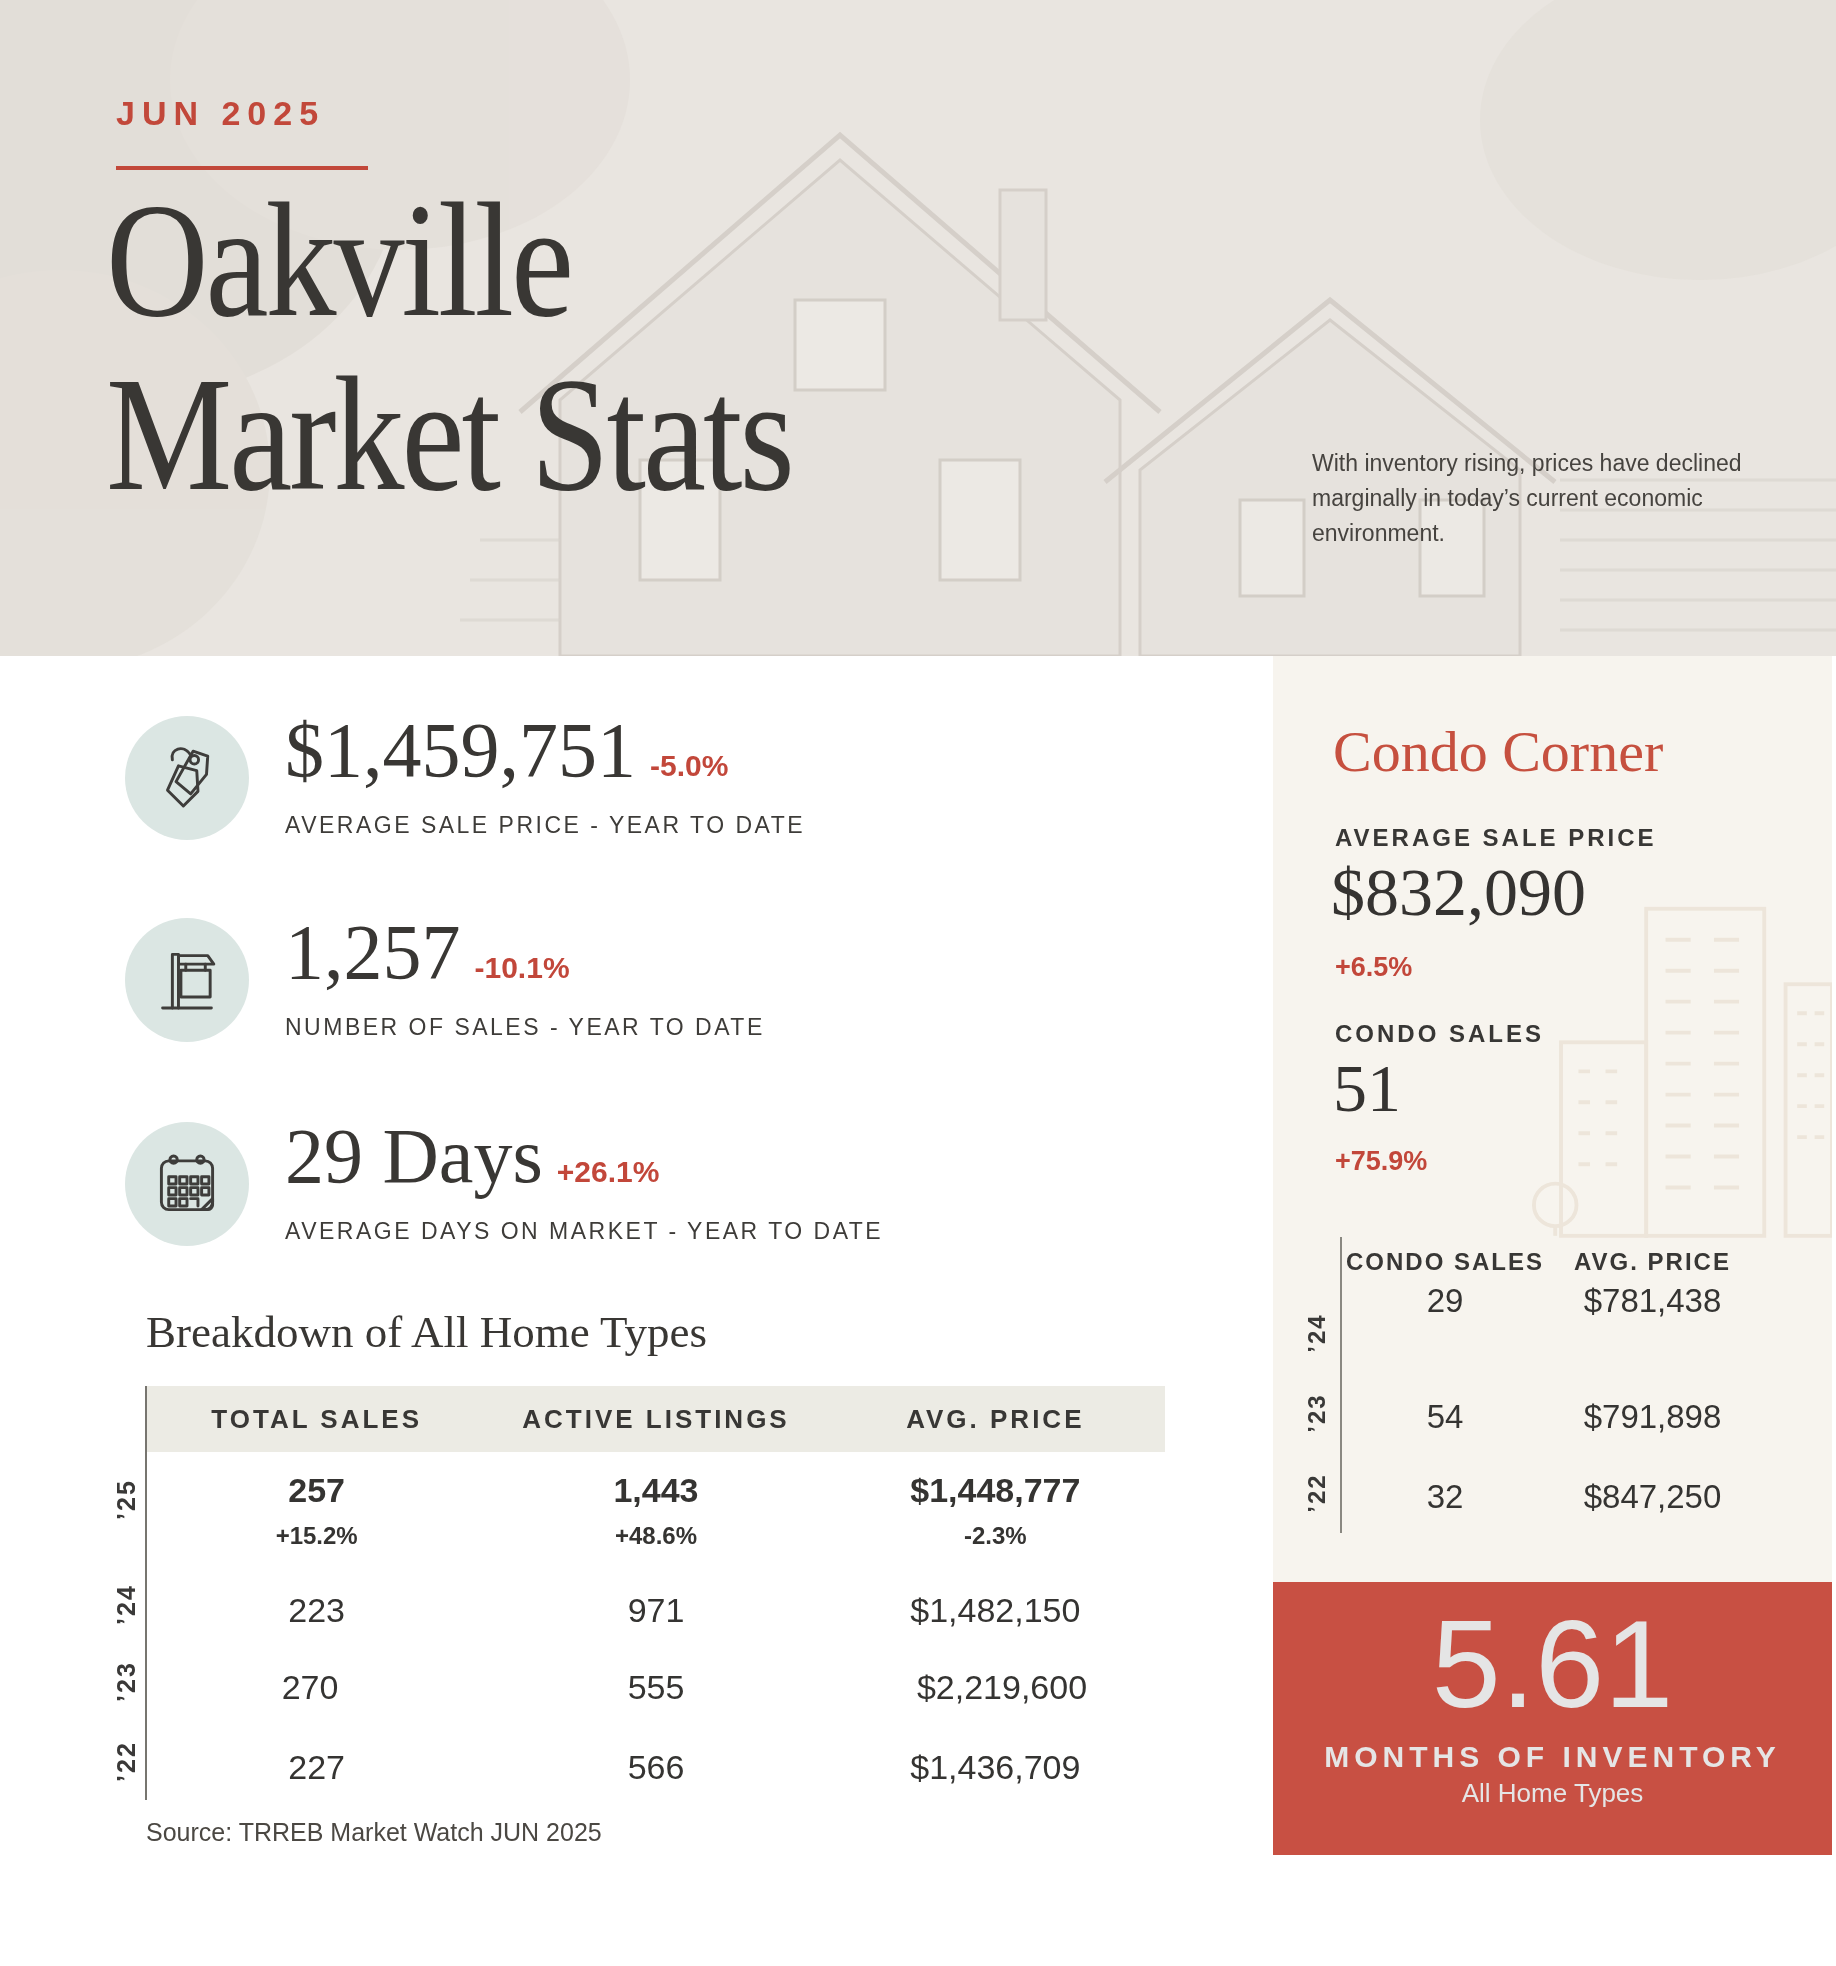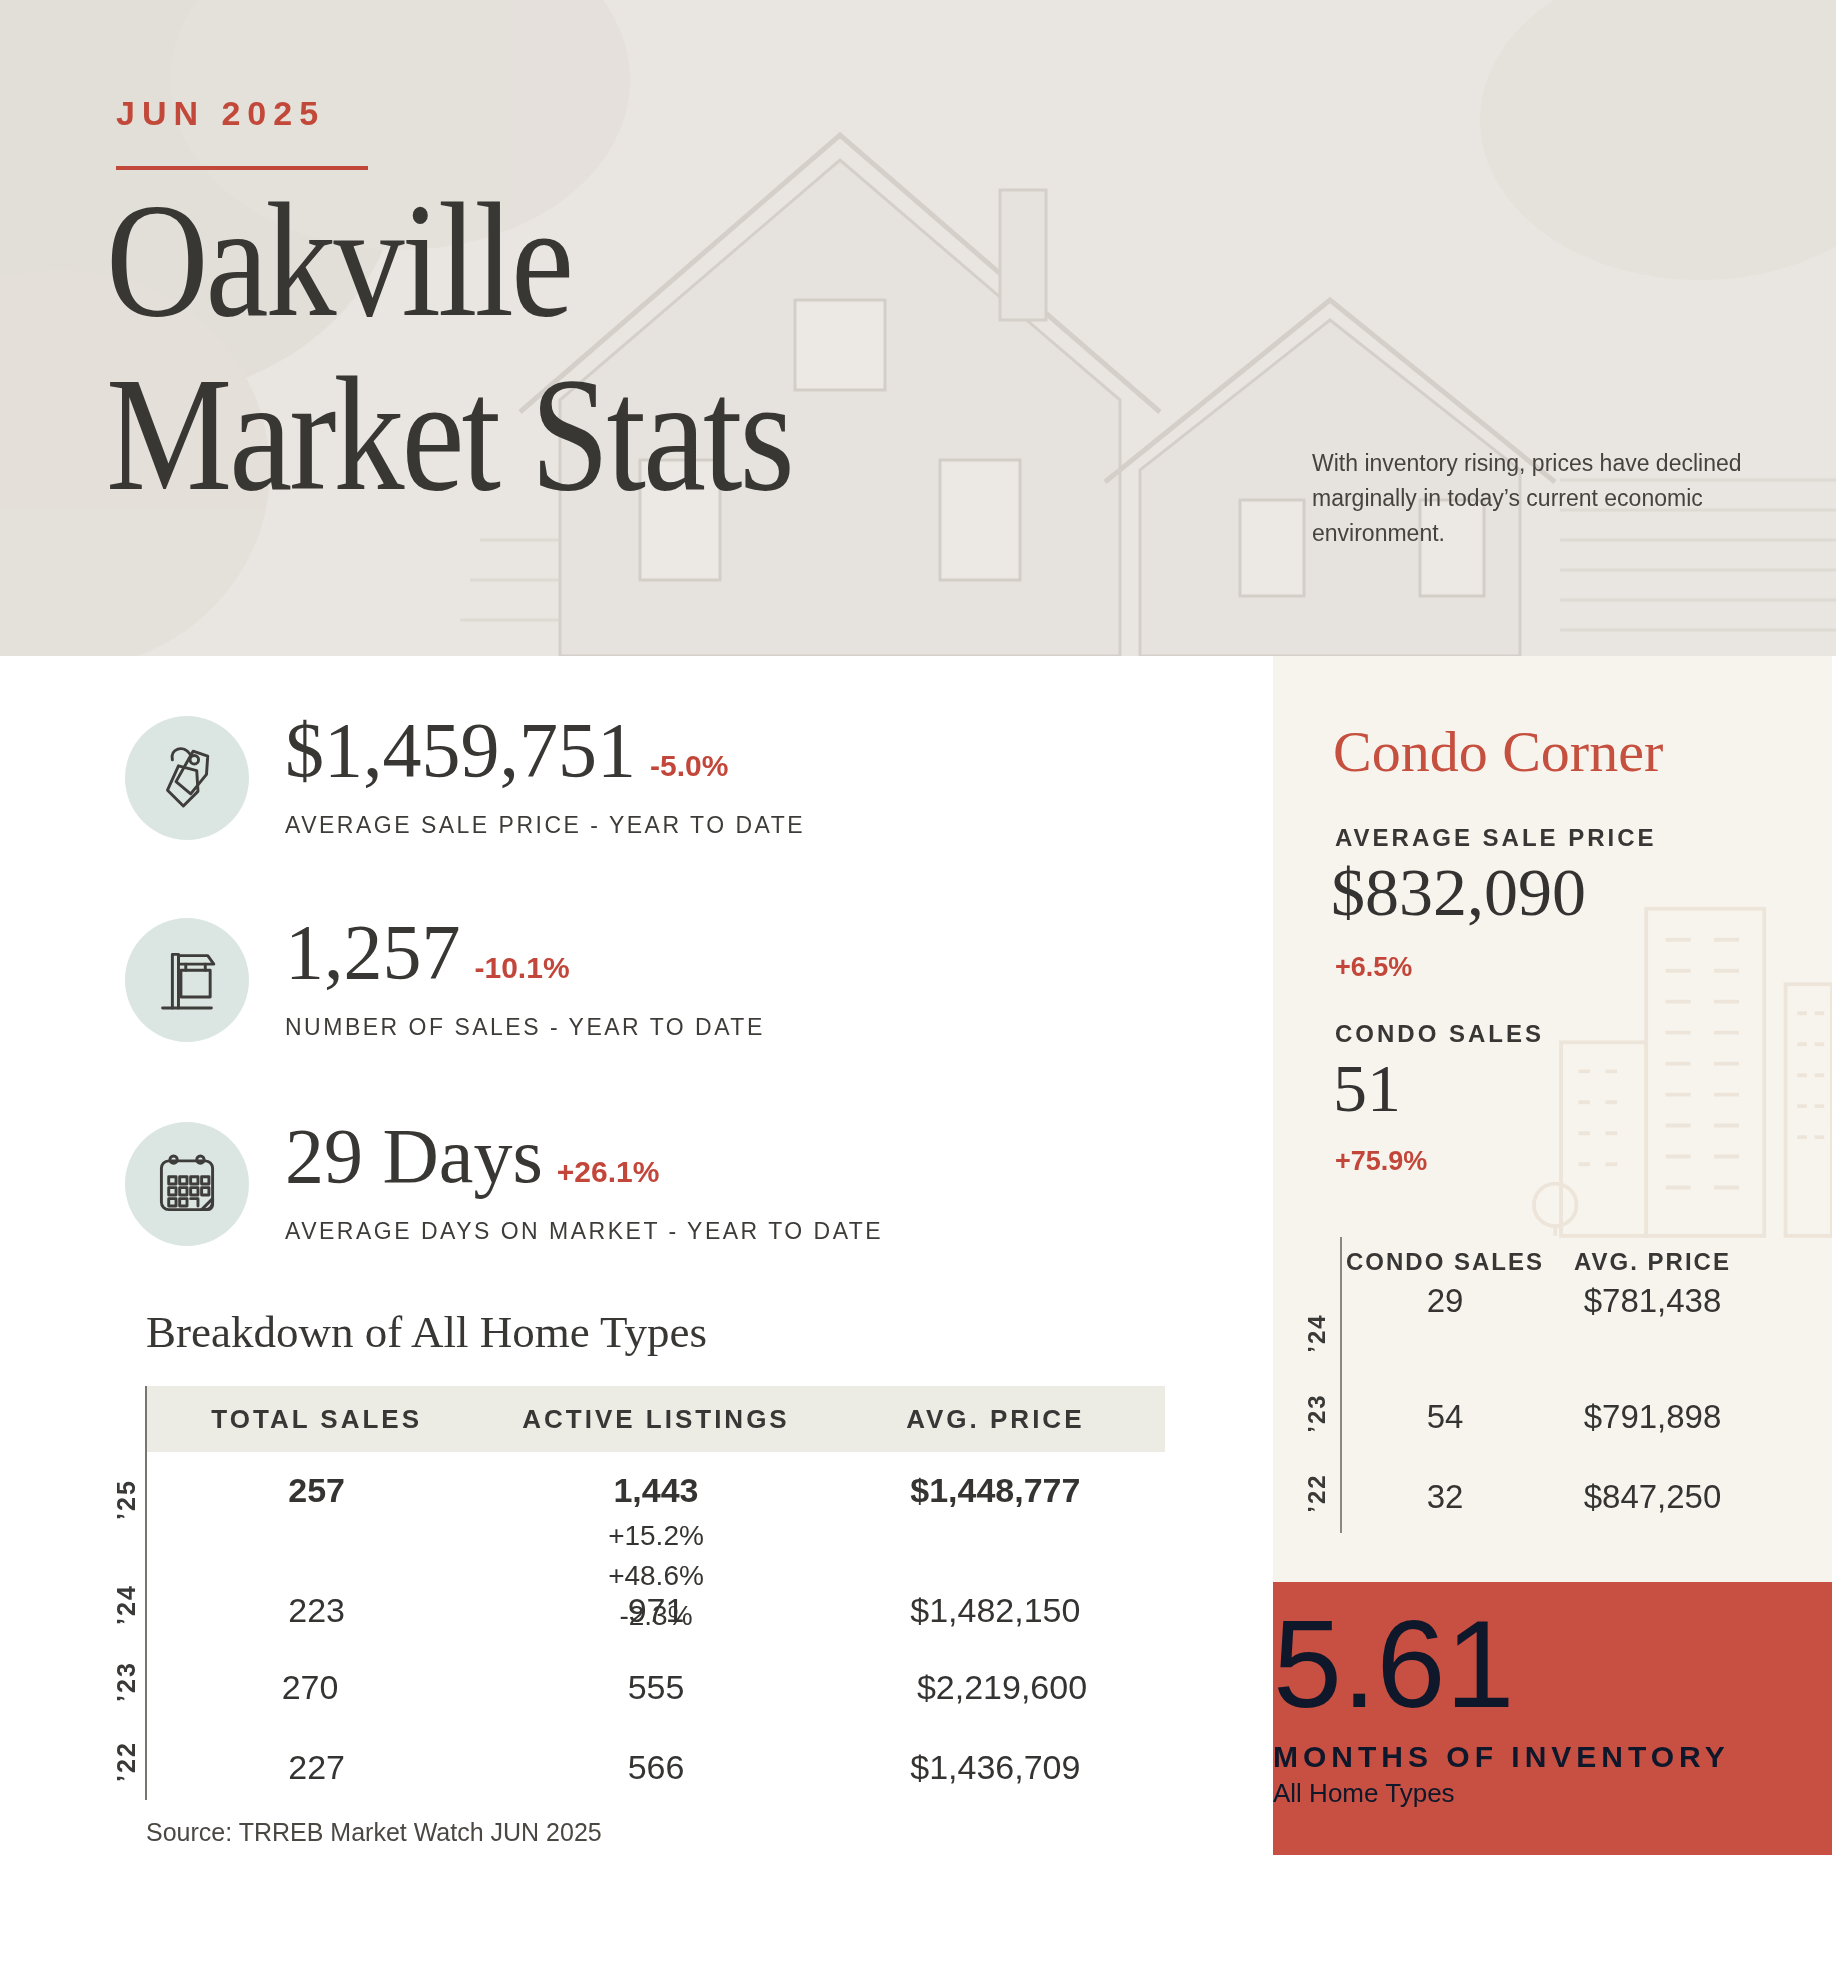--- a/index.html
+++ b/index.html
@@ -34,21 +34,21 @@
   .bd-title{position:absolute;left:146px;top:1306px;font-family:"Liberation Serif",serif;
             font-size:45px;color:#393734;}
   .bd-line{position:absolute;left:145px;top:1386px;width:2px;height:414px;background:#77756f;}
   .bd-head{position:absolute;left:147px;top:1386px;width:1018px;height:66px;background:#ecebe4;display:flex;}
   .bd-head .cell{flex:1;display:flex;align-items:center;justify-content:center;
                  font-size:26px;font-weight:700;letter-spacing:3px;color:#383735;}
   .bd-row{position:absolute;left:147px;width:1018px;display:flex;text-align:center;
           font-size:34px;color:#353432;line-height:44px;}
   .bd-row .cell{flex:1;}
   .bd-row-25{top:1468px;font-weight:700;}
-  .bd-row-25p{top:1516px;font-size:28px;font-weight:400;line-height:40px;flex-direction:column;}
+  .bd-row-25p{top:1516px;font-size:24px;font-weight:700;line-height:40px;}
   .bd-row-24{top:1588px;} .bd-row-23{top:1665px;gap:20px;} .bd-row-22{top:1745px;}
   .yr{position:absolute;width:80px;text-align:center;transform:rotate(-90deg);
       font-size:25px;font-weight:700;letter-spacing:2px;color:#3a3938;}
   .yr-25{left:86px;top:1485px;} .yr-24{left:86px;top:1590px;}
   .yr-23{left:86px;top:1667px;} .yr-22{left:86px;top:1747px;}
   .source{position:absolute;left:146px;top:1818px;font-size:25px;color:#4b4843;}
 
   
   .panel{position:absolute;left:1273px;top:656px;width:559px;height:926px;background:#f7f4ee;}
   .condo-art{position:absolute;right:0;top:238px;width:300px;height:345px;color:#ece4d8;opacity:.9;}
@@ -67,21 +67,21 @@
   .c-row{position:absolute;left:72px;width:415px;display:flex;font-size:33px;
          color:#353432;text-align:center;line-height:48px;}
   .c-cell-1{width:200px;} .c-cell-2{width:215px;}
   .c-row-24{top:621px;} .c-row-23{top:737px;} .c-row-22{top:817px;}
   .c-yr{position:absolute;width:60px;text-align:center;transform:rotate(-90deg);
         font-size:24px;font-weight:700;letter-spacing:2px;color:#3a3938;}
   .c-yr-24{left:14px;top:663px;} .c-yr-23{left:14px;top:743px;} .c-yr-22{left:14px;top:823px;}
 
   
   .inv{position:absolute;left:1273px;top:1582px;width:559px;height:273px;background:#c85043;
-       color:#0f172a;}
+       color:#e5e5e5;text-align:center;}
   .inv-value{margin-top:14px;font-size:124px;line-height:136px;font-weight:400;}
   .inv-label{margin-top:8px;font-size:30px;font-weight:700;letter-spacing:5px;}
   .inv-sub{margin-top:4px;font-size:26px;font-weight:500;}
 </style>
 </head>
 <body>
 
 <div class="page">
 
   <div class="header">

